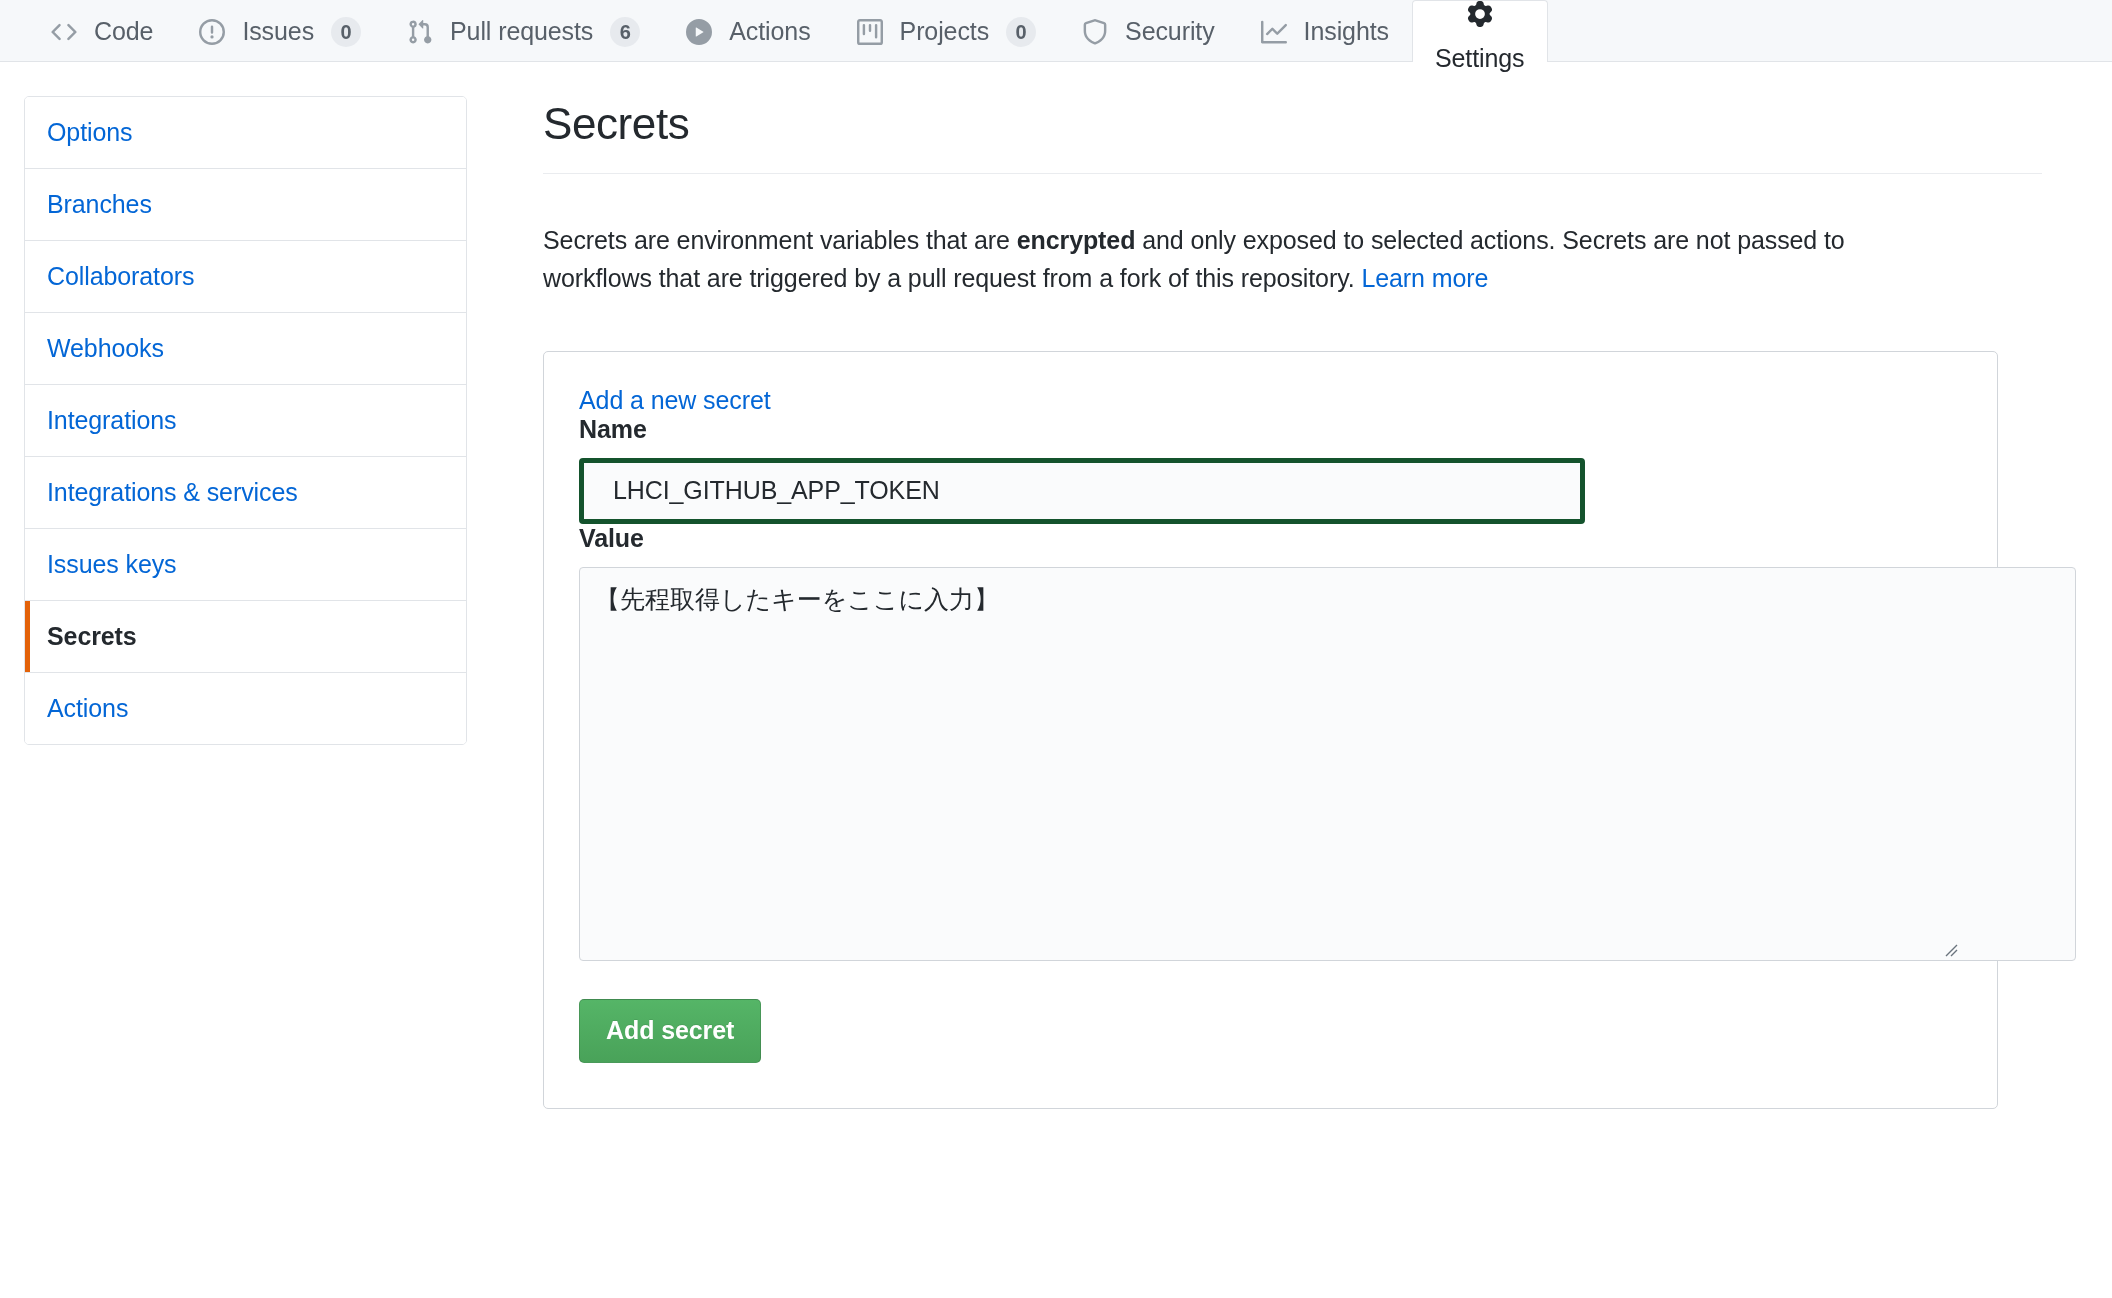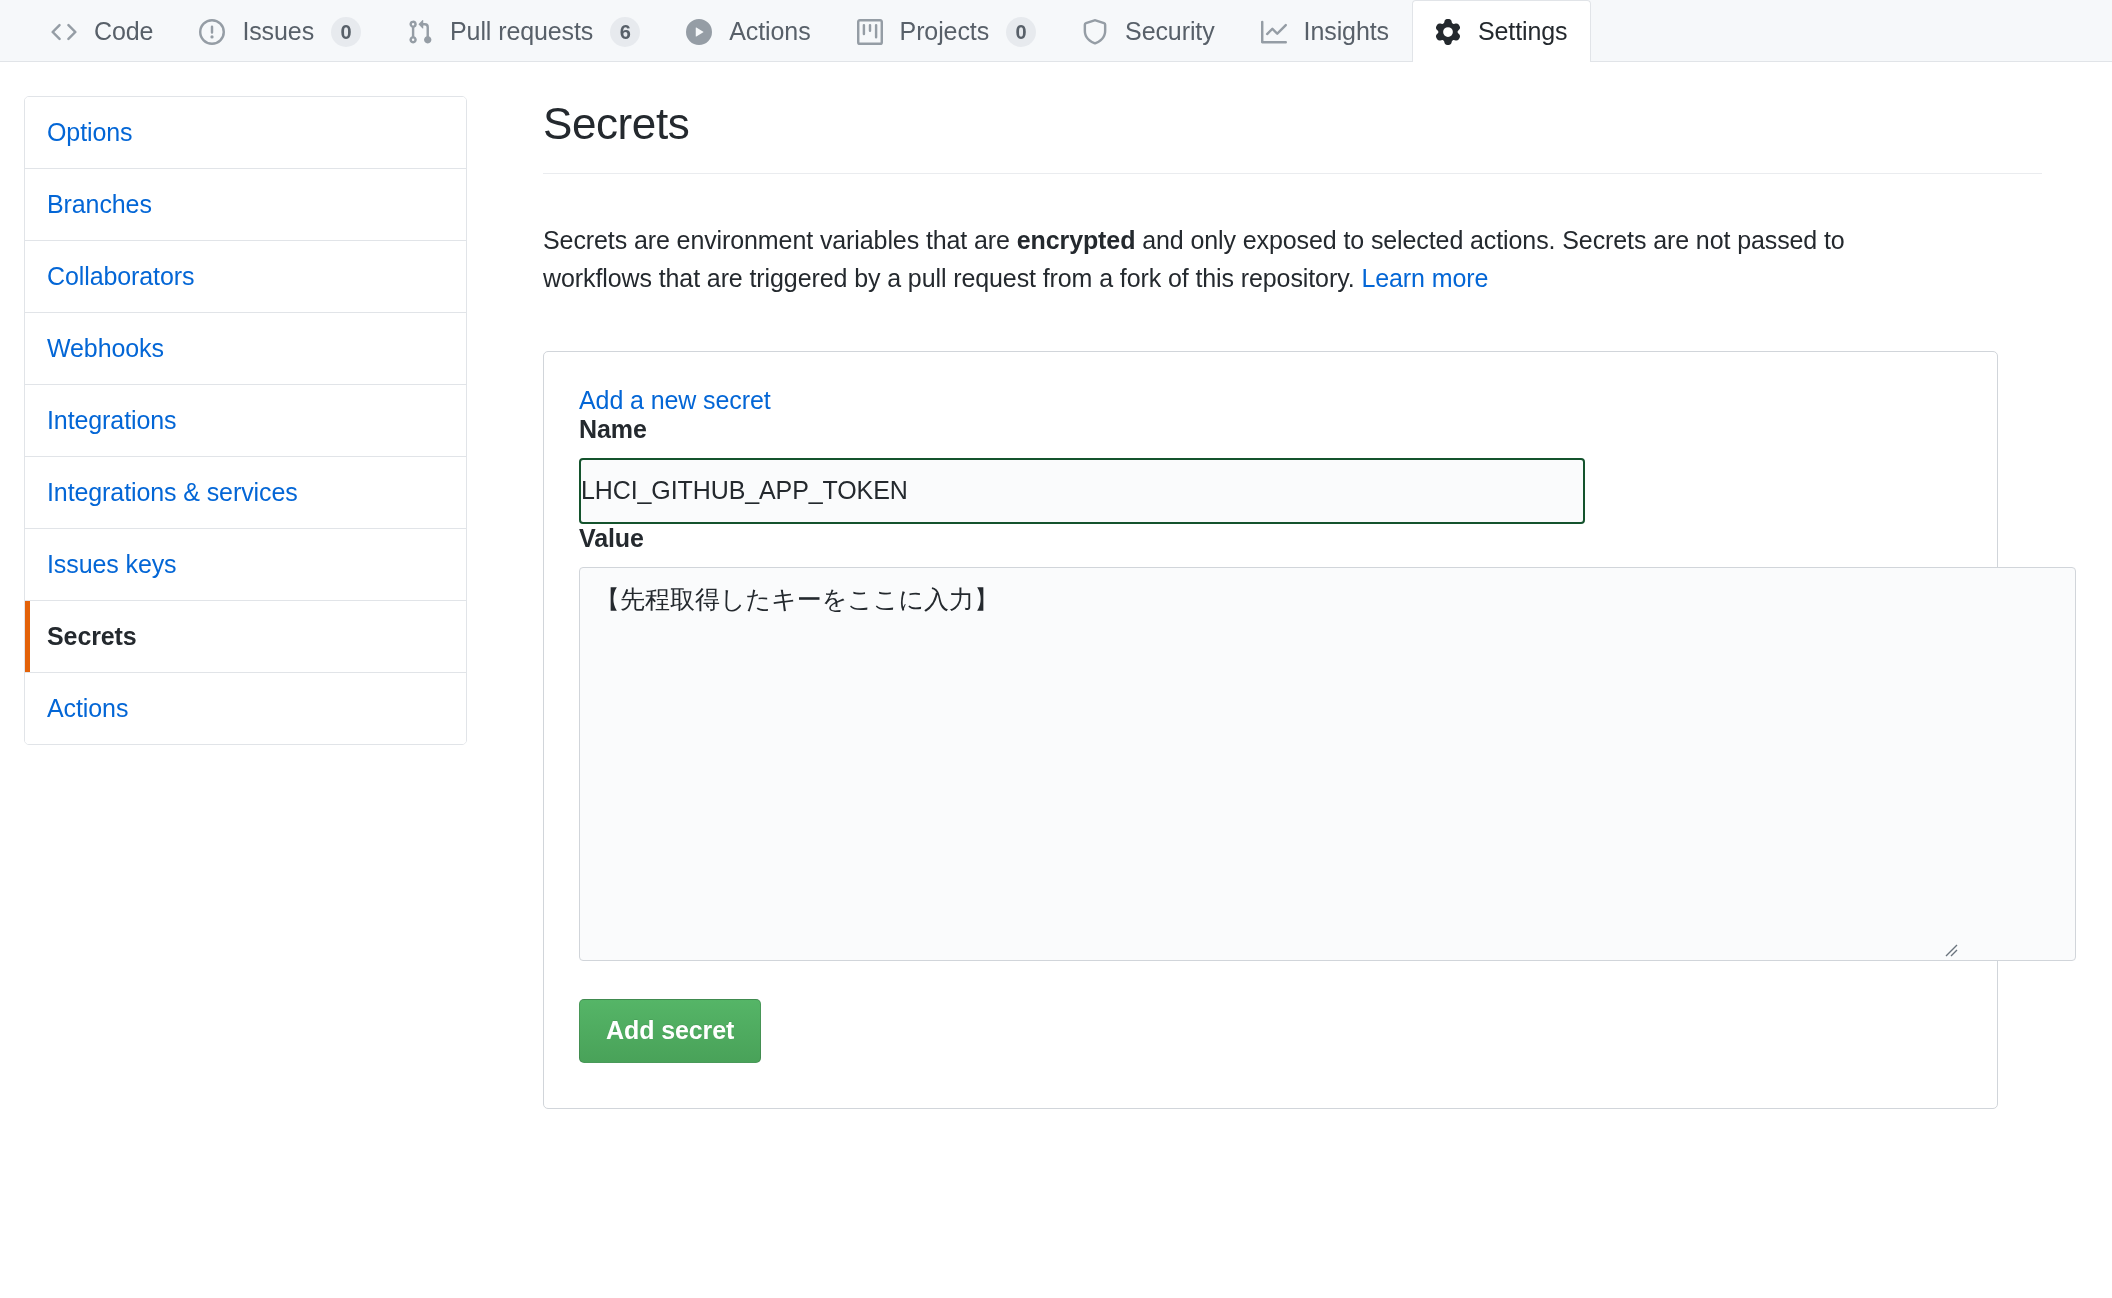--- a/index.html
+++ b/index.html
@@ -39,20 +39,21 @@
     white-space: nowrap;
     letter-spacing: -0.1px;
   }
   .tab.selected {
     background: #ffffff;
     color: #24292e;
     border-color: #e1e4e8;
     border-top-left-radius: 4px;
     border-top-right-radius: 4px;
     font-weight: 400;
+    flex-direction: column;
   }
   .tab .ticon {
     display: inline-flex;
     align-items: center;
     justify-content: center;
     width: 26px;
     height: 26px;
     flex: 0 0 26px;
     color: #959da5;
   }
@@ -168,26 +169,26 @@
     margin-bottom: 14px;
     font-size: 25px;
     font-weight: bold;
     color: #24292e;
     letter-spacing: -0.1px;
   }
   .text-input {
     display: block;
     width: 1006px;
     height: 66px;
-    padding: 0 0;
+    padding: 0 29px;
     font-size: 25px;
     font-family: "Liberation Sans", sans-serif;
     color: #24292e;
     background: #fafbfc;
-    border: 2px solid #14532d;
+    border: 5px solid #14532d;
     border-radius: 4px;
     outline: none;
     letter-spacing: -0.1px;
   }
   .textarea-wrap { position: relative; width: 1383px; }
   .text-area {
     display: block;
     width: 1497px;
     height: 394px;
     padding: 14px 15px;

